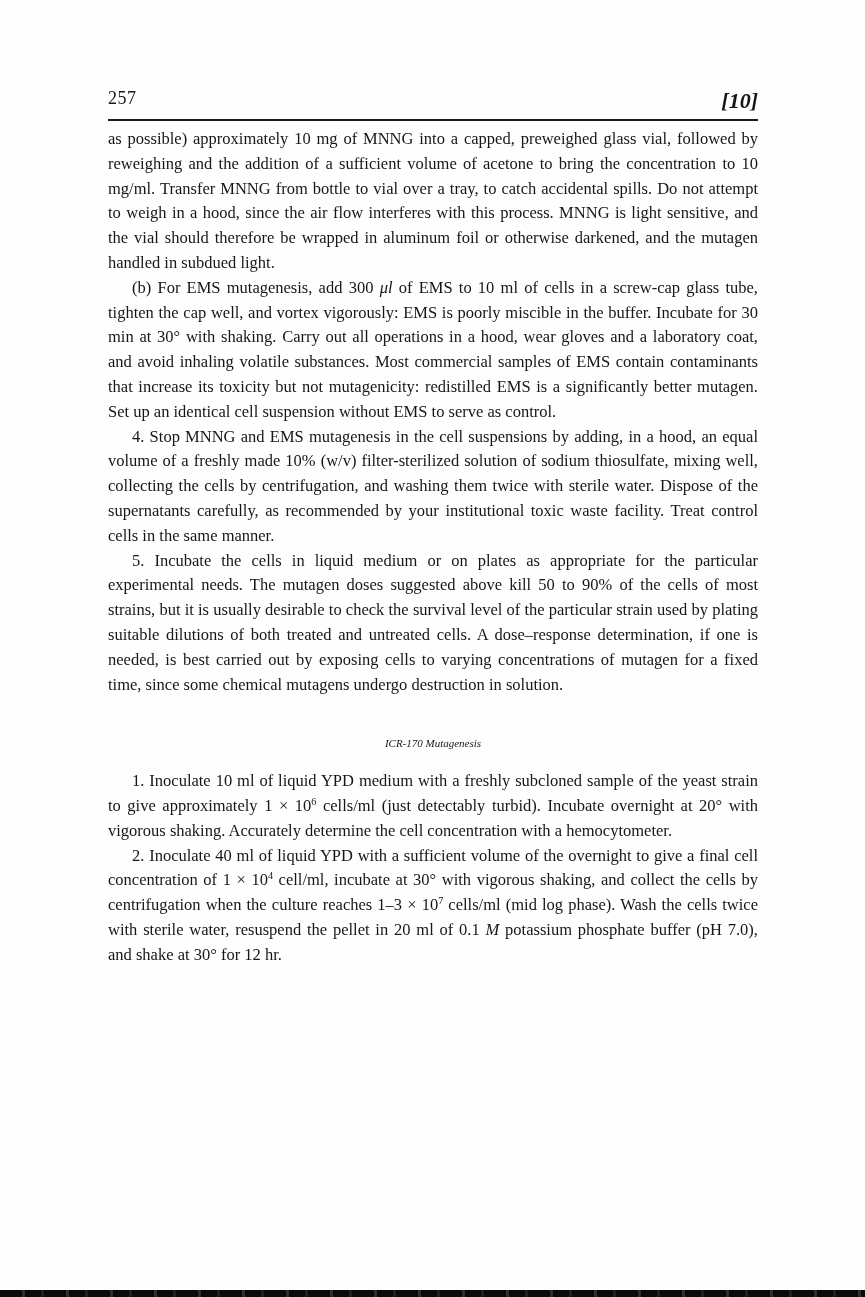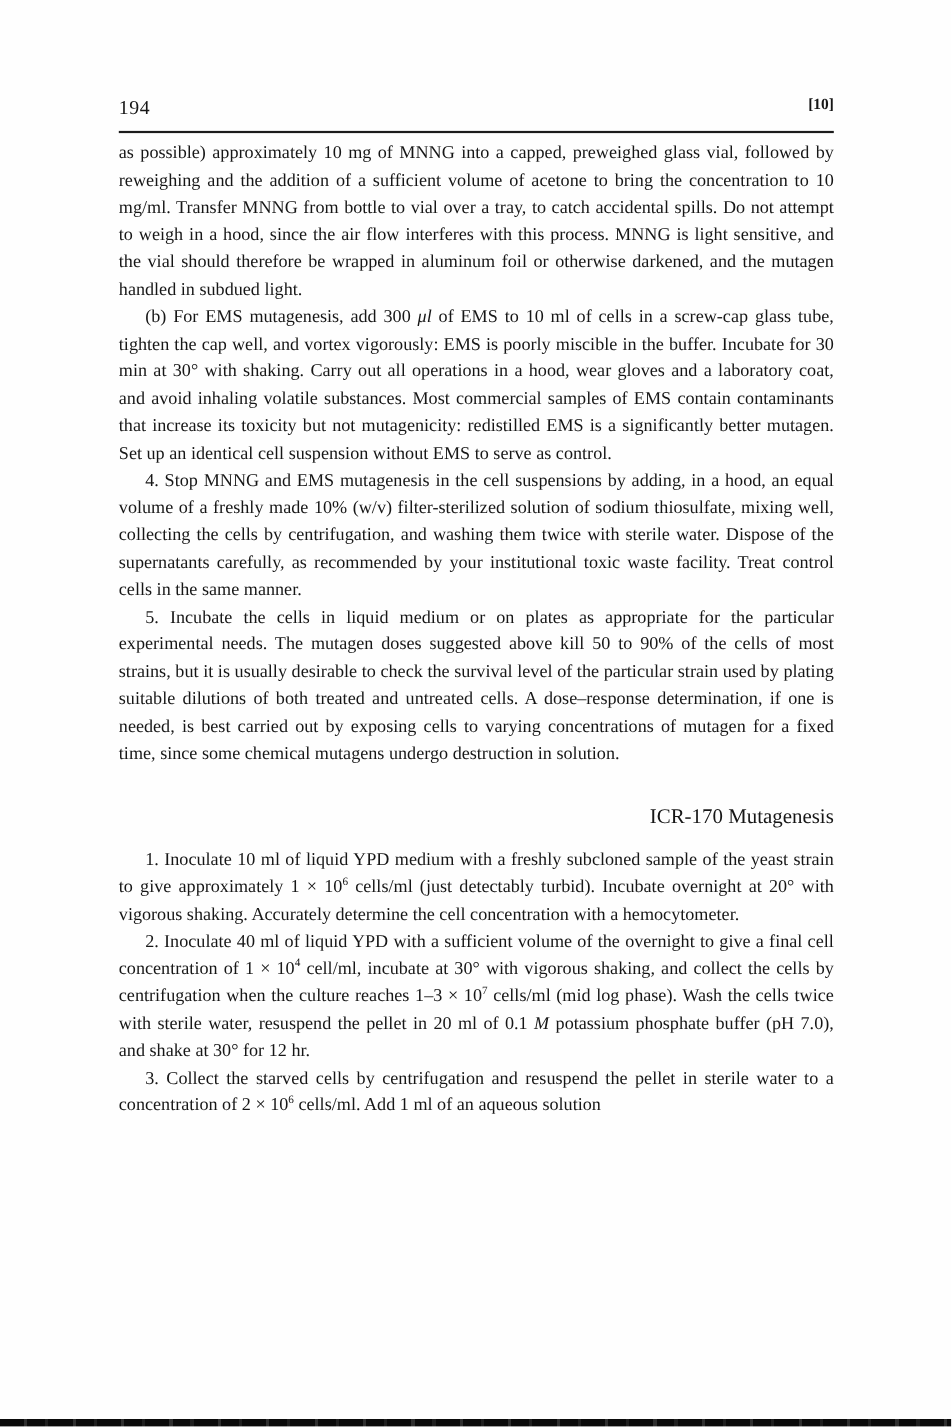--- a/index.html
+++ b/index.html
@@ -36,22 +36,23 @@
     right: 0;
     top: 4px;
     text-align: center;
     font-size: 14px;
     letter-spacing: 0.6px;
   }
   .section-label {
     position: absolute;
     right: 0;
     top: 0;
-    font-size: 14px;
+    font-size: 22px;
     font-weight: 700;
+    font-style: italic;
   }
   .header-rule {
     position: absolute;
     left: 108px;
     top: 119px;
     width: 650px;
     height: 2px;
     background: #1b1b1b;
   }
   .body-col {
@@ -65,24 +66,25 @@
   }
   .body-col p {
     margin: 0;
     padding: 0;
   }
   .body-col p.indent {
     text-indent: 24px;
   }
   .section-heading {
     margin: 34px 0 13px 0;
-    font-size: 19px;
+    font-size: 11px;
     font-weight: 400;
+    font-style: italic;
     line-height: 24.8px;
-    text-align: right;
+    text-align: center;
   }
   .ital { font-style: italic; }
   sup {
     font-size: 62%;
     line-height: 0;
   }
   .scan-band {
     position: absolute;
     left: 0;
     right: 0;
@@ -94,34 +96,33 @@
       #0a0a0a 25px, #0a0a0a 41px,
       #1f1f1f 41px, #1f1f1f 44px);
   }
 </style>
 </head>
 <body>
 
 <div class="page">
 
   <div class="header">
-    <span class="page-num">194</span>
+    <span class="page-num">257</span>
     <span class="section-label">[10]</span>
   </div>
 
   <div class="header-rule"></div>
 
   <div class="body-col">
     <p><span>as possible) approximately 10 mg of MNNG into a capped, preweighed glass vial, followed by reweighing and the addition of a sufficient volume of acetone to bring the concentration to 10 mg/ml. Transfer MNNG from bottle to vial over a tray, to catch accidental spills. Do not attempt to weigh in a hood, since the air flow interferes with this process. MNNG is light sensitive, and the vial should therefore be wrapped in aluminum foil or otherwise darkened, and the mutagen handled in subdued light.</span></p>
     <p class="indent"><span>(b) For EMS mutagenesis, add 300 </span><span class="ital">μl</span><span> of EMS to 10 ml of cells in a screw-cap glass tube, tighten the cap well, and vortex vigorously: EMS is poorly miscible in the buffer. Incubate for 30 min at 30° with shaking. Carry out all operations in a hood, wear gloves and a laboratory coat, and avoid inhaling volatile substances. Most commercial samples of EMS contain contaminants that increase its toxicity but not mutagenicity: redistilled EMS is a significantly better mutagen. Set up an identical cell suspension without EMS to serve as control.</span></p>
     <p class="indent"><span>4. Stop MNNG and EMS mutagenesis in the cell suspensions by adding, in a hood, an equal volume of a freshly made 10% (w/v) filter-sterilized solution of sodium thiosulfate, mixing well, collecting the cells by centrifugation, and washing them twice with sterile water. Dispose of the supernatants carefully, as recommended by your institutional toxic waste facility. Treat control cells in the same manner.</span></p>
     <p class="indent"><span>5. Incubate the cells in liquid medium or on plates as appropriate for the particular experimental needs. The mutagen doses suggested above kill 50 to 90% of the cells of most strains, but it is usually desirable to check the survival level of the particular strain used by plating suitable dilutions of both treated and untreated cells. A dose–response determination, if one is needed, is best carried out by exposing cells to varying concentrations of mutagen for a fixed time, since some chemical mutagens undergo destruction in solution.</span></p>
 
     <h2 class="section-heading">ICR-170 Mutagenesis</h2>
 
     <p class="indent"><span>1. Inoculate 10 ml of liquid YPD medium with a freshly subcloned sample of the yeast strain to give approximately 1 × 10</span><sup>6</sup><span> cells/ml (just detectably turbid). Incubate overnight at 20° with vigorous shaking. Accurately determine the cell concentration with a hemocytometer.</span></p>
     <p class="indent"><span>2. Inoculate 40 ml of liquid YPD with a sufficient volume of the overnight to give a final cell concentration of 1 × 10</span><sup>4</sup><span> cell/ml, incubate at 30° with vigorous shaking, and collect the cells by centrifugation when the culture reaches 1–3 × 10</span><sup>7</sup><span> cells/ml (mid log phase). Wash the cells twice with sterile water, resuspend the pellet in 20 ml of 0.1 </span><span class="ital">M</span><span> potassium phosphate buffer (pH 7.0), and shake at 30° for 12 hr.</span></p>
-    <p class="indent"><span>3. Collect the starved cells by centrifugation and resuspend the pellet in sterile water to a concentration of 2 × 10</span><sup>6</sup><span> cells/ml. Add 1 ml of an aqueous solution</span></p>
   </div>
 
   <div class="scan-band"></div>
 
 </div>
 
 </body></html>

